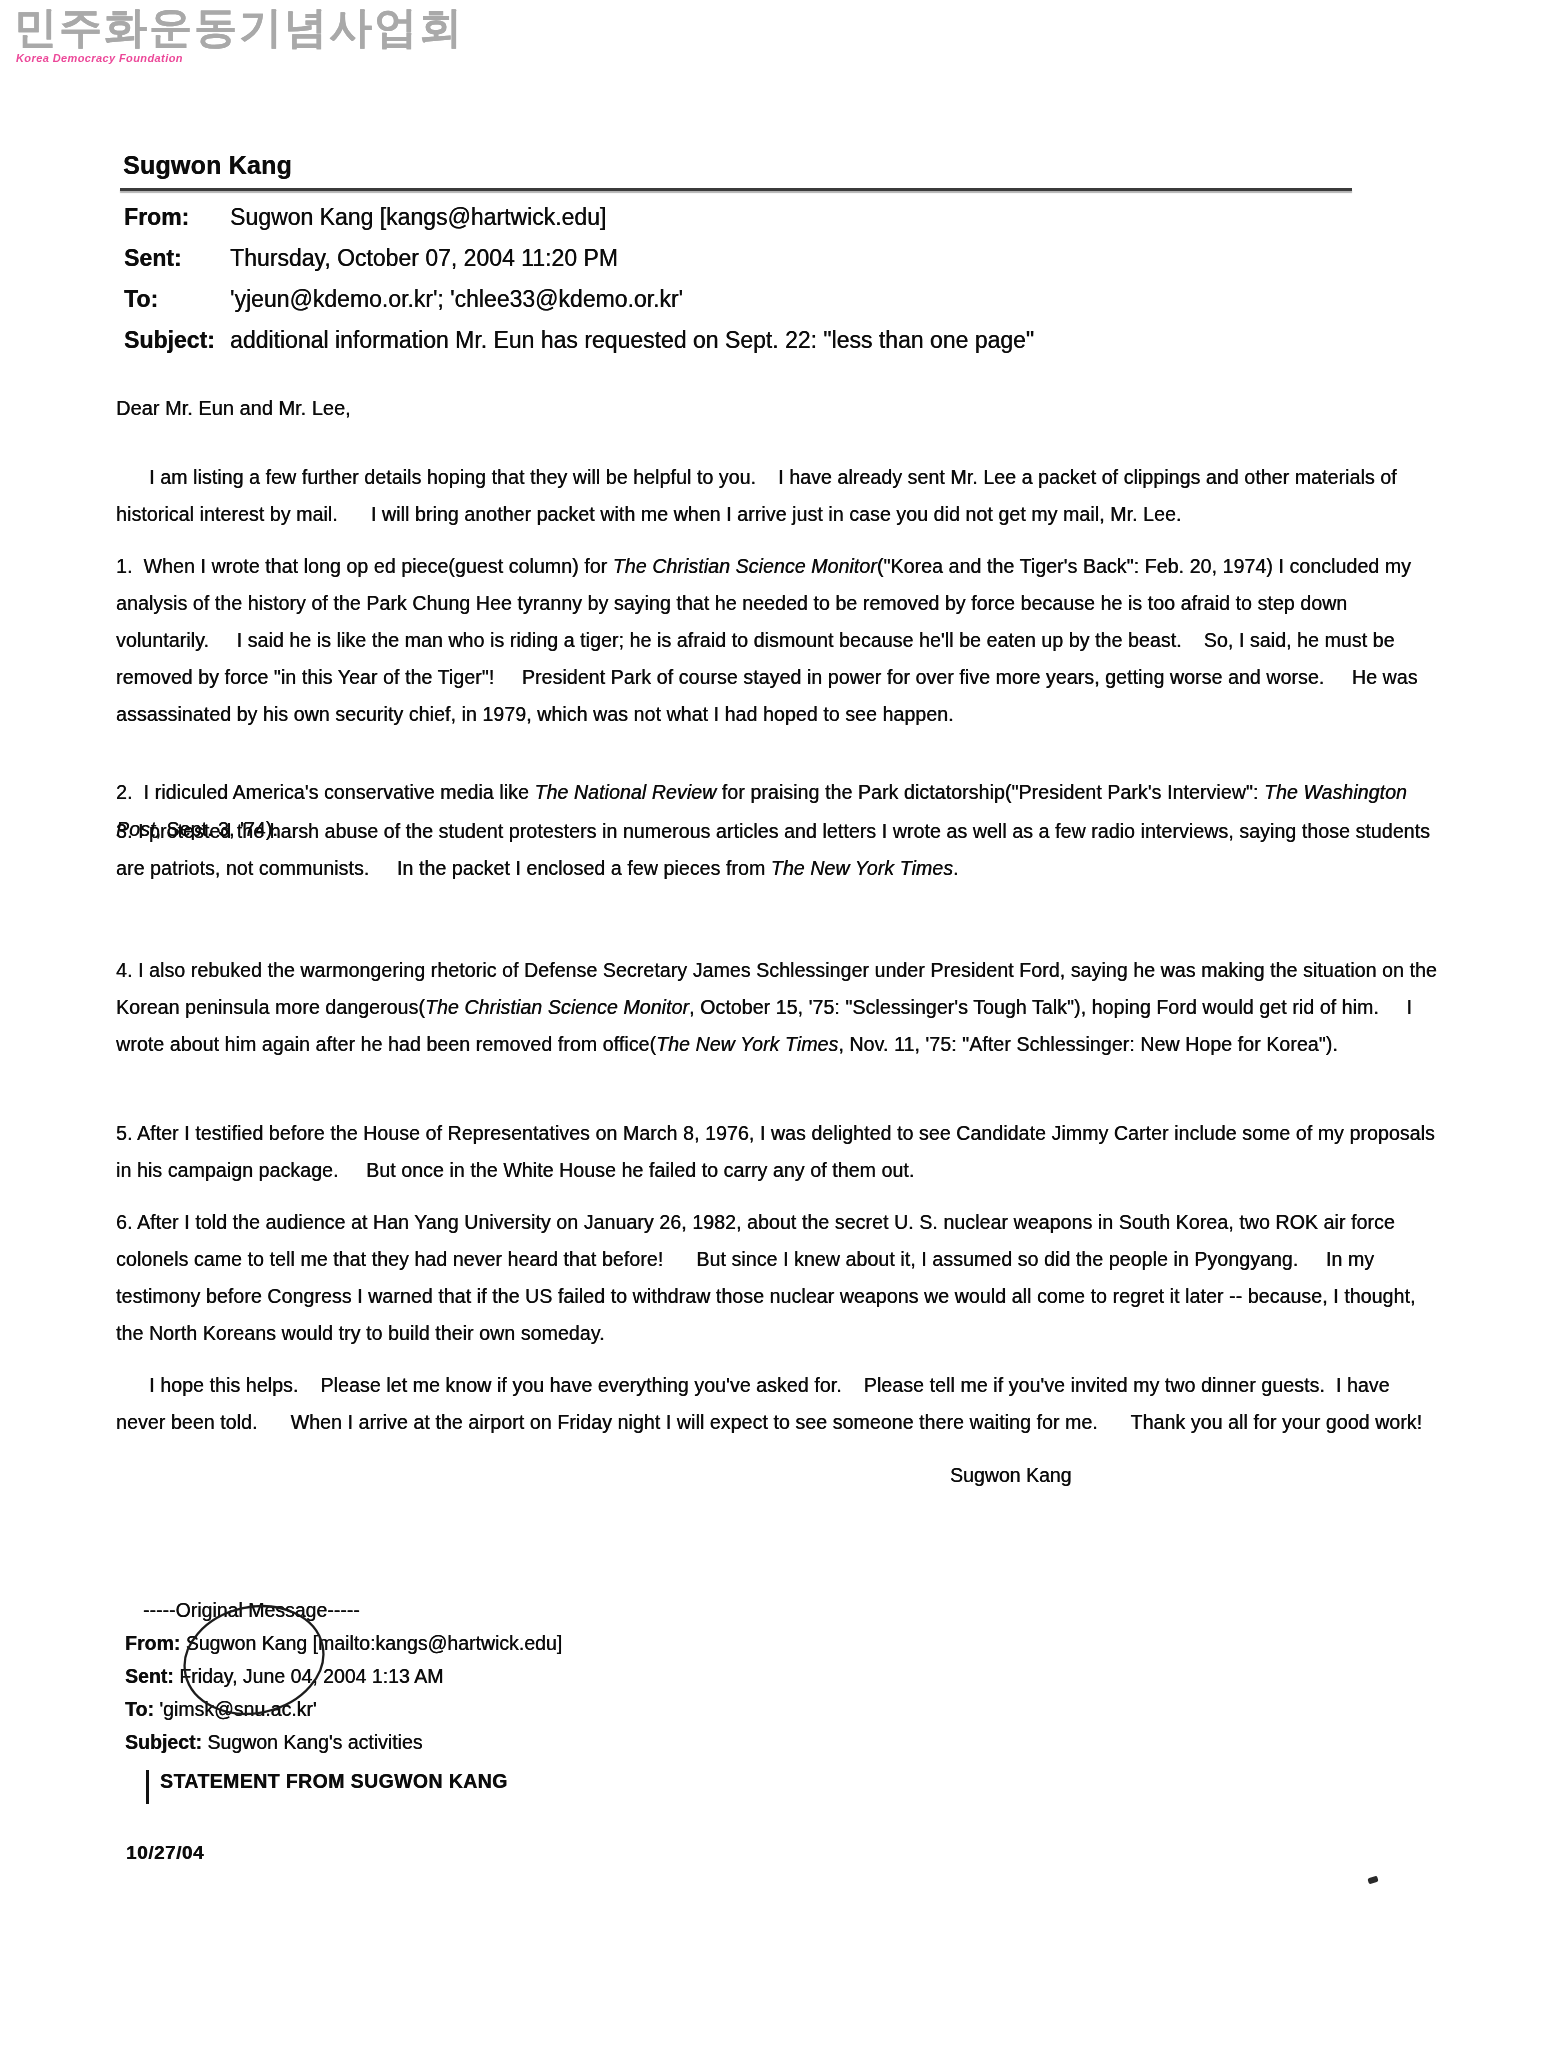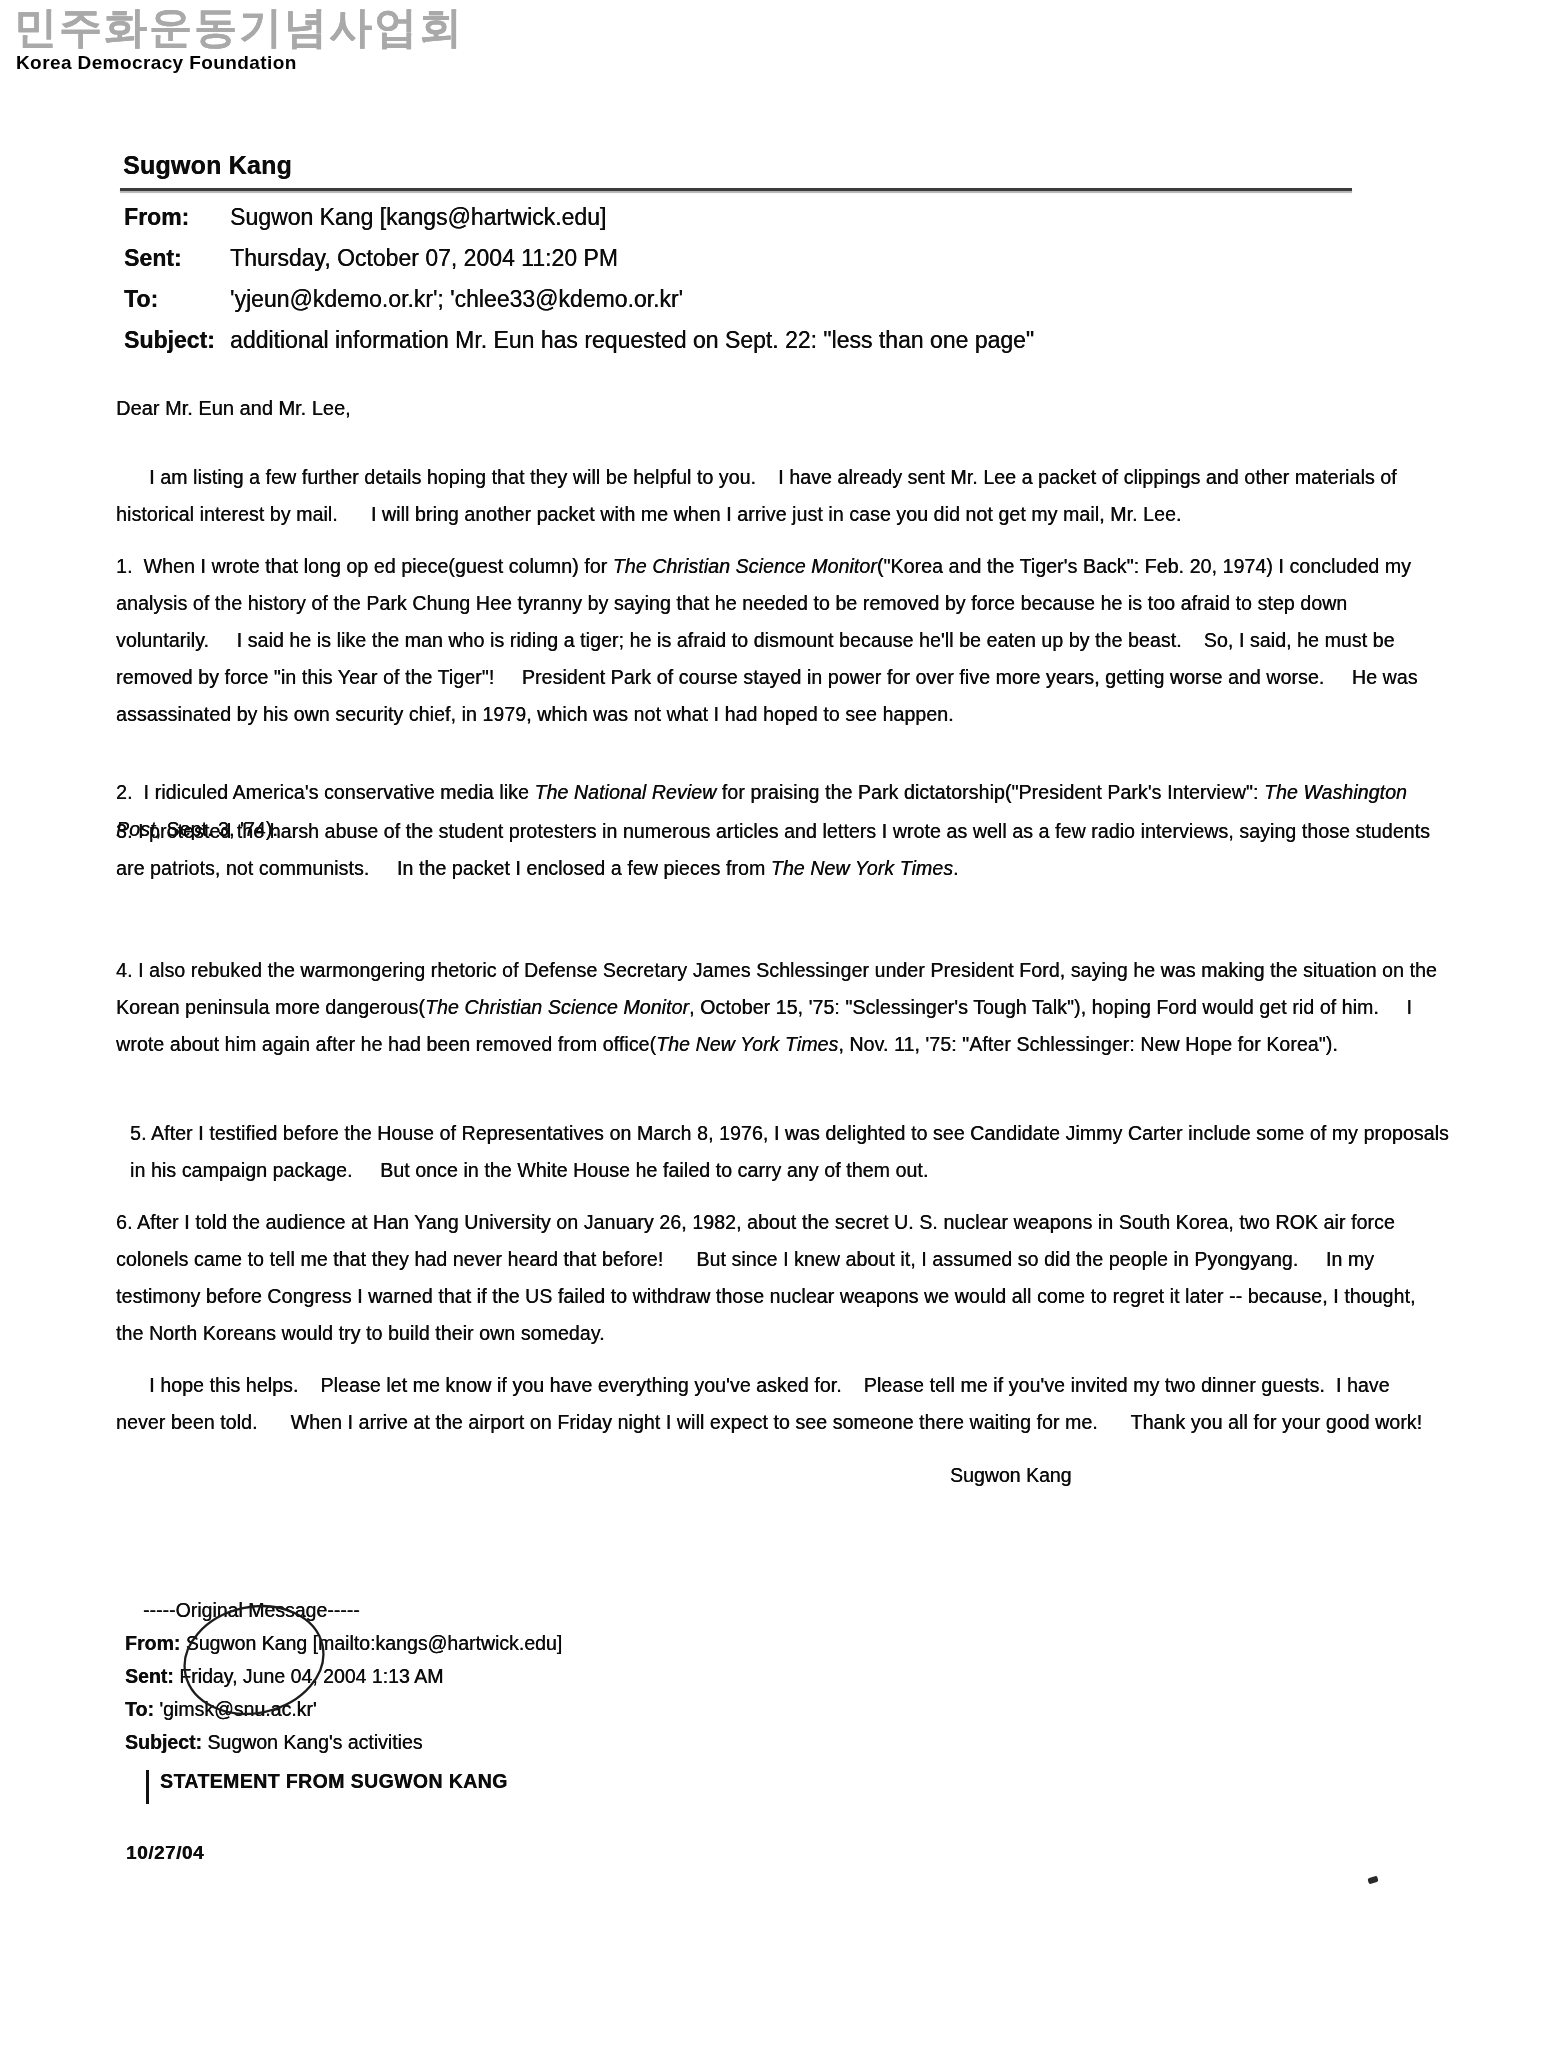--- a/index.html
+++ b/index.html
@@ -8,22 +8,22 @@
     font-family:"Liberation Sans", sans-serif; color:#0c0c0c; overflow:hidden;
   }
   .txt { text-shadow:0.35px 0 0 currentColor; }
 
   .logo-korean {
     position:absolute; left:14px; top:4px; font-size:43px; line-height:46px;
     font-weight:700; letter-spacing:2px; color:#a9a9a9;
     font-family:"DejaVu Sans", sans-serif;
   }
   .logo-english {
-    position:absolute; left:16px; top:52px; font-size:19px; font-weight:700;
-    color:#000000; letter-spacing:0.4px;
+    position:absolute; left:16px; top:52px; font-size:11px; font-weight:700;
+    font-style:italic; color:#ec4899; letter-spacing:0.4px;
   }
 
   .doc-title {
     position:absolute; left:123px; top:151px; font-size:25px; font-weight:700;
     letter-spacing:0.2px;
   }
   .title-rule {
     position:absolute; left:120px; top:188px; width:1232px; height:3px;
     background:#3b3b3b; box-shadow:0 2px 1px rgba(130,130,130,0.6);
   }
@@ -87,21 +87,21 @@
     </div>
 
   <div class="salutation txt">Dear Mr. Eun and Mr. Lee,</div>
 
   <div class="body-paras" id="paras">
       <div class="bp txt" style="top: 459px;"><span>      I am listing a few further details hoping that they will be helpful to you.    I have already sent Mr. Lee a packet of clippings and other materials of historical interest by mail.      I will bring another packet with me when I arrive just in case you did not get my mail, Mr. Lee.</span></div>
       <div class="bp txt" style="top: 548px;"><span>1.  When I wrote that long op ed piece(guest column) for </span><i>The Christian Science Monitor</i><span>("Korea and the Tiger's Back": Feb. 20, 1974) I concluded my analysis of the history of the Park Chung Hee tyranny by saying that he needed to be removed by force because he is too afraid to step down voluntarily.     I said he is like the man who is riding a tiger; he is afraid to dismount because he'll be eaten up by the beast.    So, I said, he must be removed by force "in this Year of the Tiger"!     President Park of course stayed in power for over five more years, getting worse and worse.     He was assassinated by his own security chief, in 1979, which was not what I had hoped to see happen.</span></div>
       <div class="bp txt" style="top: 774px;"><span>2.  I ridiculed America's conservative media like </span><i>The National Review</i><span> for praising the Park dictatorship("President Park's Interview": </span><i>The Washington Post</i><span>, Sept. 3, '74).</span></div>
       <div class="bp txt" style="top: 813px;"><span>3. I protested the harsh abuse of the student protesters in numerous articles and letters I wrote as well as a few radio interviews, saying those students are patriots, not communists.     In the packet I enclosed a few pieces from </span><i>The New York Times</i><span>.</span></div>
       <div class="bp txt" style="top: 952px;"><span>4. I also rebuked the warmongering rhetoric of Defense Secretary James Schlessinger under President Ford, saying he was making the situation on the Korean peninsula more dangerous(</span><i>The Christian Science Monitor</i><span>, October 15, '75: "Sclessinger's Tough Talk"), hoping Ford would get rid of him.     I wrote about him again after he had been removed from office(</span><i>The New York Times</i><span>, Nov. 11, '75: "After Schlessinger: New Hope for Korea").</span></div>
-      <div class="bp txt" style="top: 1115px; margin-left: 14px;"><span>5. After I testified before the House of Representatives on March 8, 1976, I was delighted to see Candidate Jimmy Carter include some of my proposals in his campaign package.     But once in the White House he failed to carry any of them out.</span></div>
+      <div class="bp txt" style="top: 1115px;"><span>5. After I testified before the House of Representatives on March 8, 1976, I was delighted to see Candidate Jimmy Carter include some of my proposals in his campaign package.     But once in the White House he failed to carry any of them out.</span></div>
       <div class="bp txt" style="top: 1204px;"><span>6. After I told the audience at Han Yang University on January 26, 1982, about the secret U. S. nuclear weapons in South Korea, two ROK air force colonels came to tell me that they had never heard that before!      But since I knew about it, I assumed so did the people in Pyongyang.     In my testimony before Congress I warned that if the US failed to withdraw those nuclear weapons we would all come to regret it later -- because, I thought, the North Koreans would try to build their own someday.</span></div>
       <div class="bp txt" style="top: 1367px;"><span>      I hope this helps.    Please let me know if you have everything you've asked for.    Please tell me if you've invited my two dinner guests.  I have never been told.      When I arrive at the airport on Friday night I will expect to see someone there waiting for me.      Thank you all for your good work!</span></div>
     </div>
 
   <div class="signature txt">Sugwon Kang</div>
 
   <div class="orig">
     <div class="orig-divider txt">-----Original Message-----</div>
     <div id="origlines">
         <div class="orig-line txt"><b>From:</b><span style="white-space: pre;"> Sugwon Kang [mailto:kangs@hartwick.edu]</span></div>

